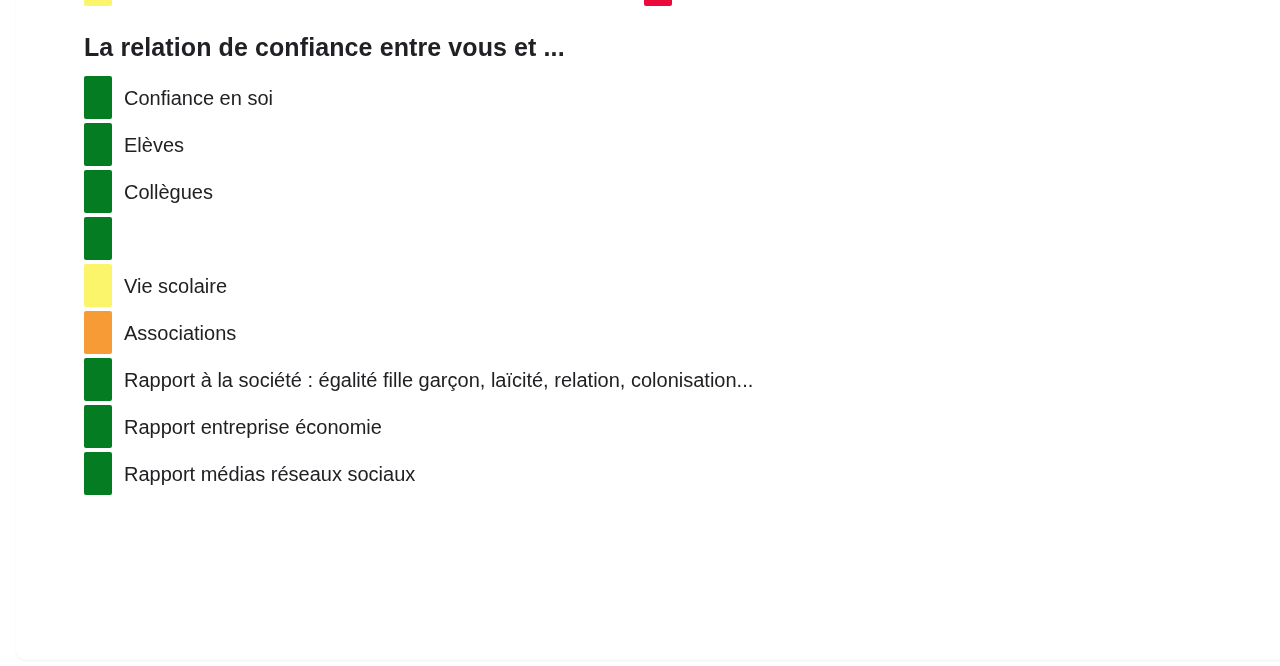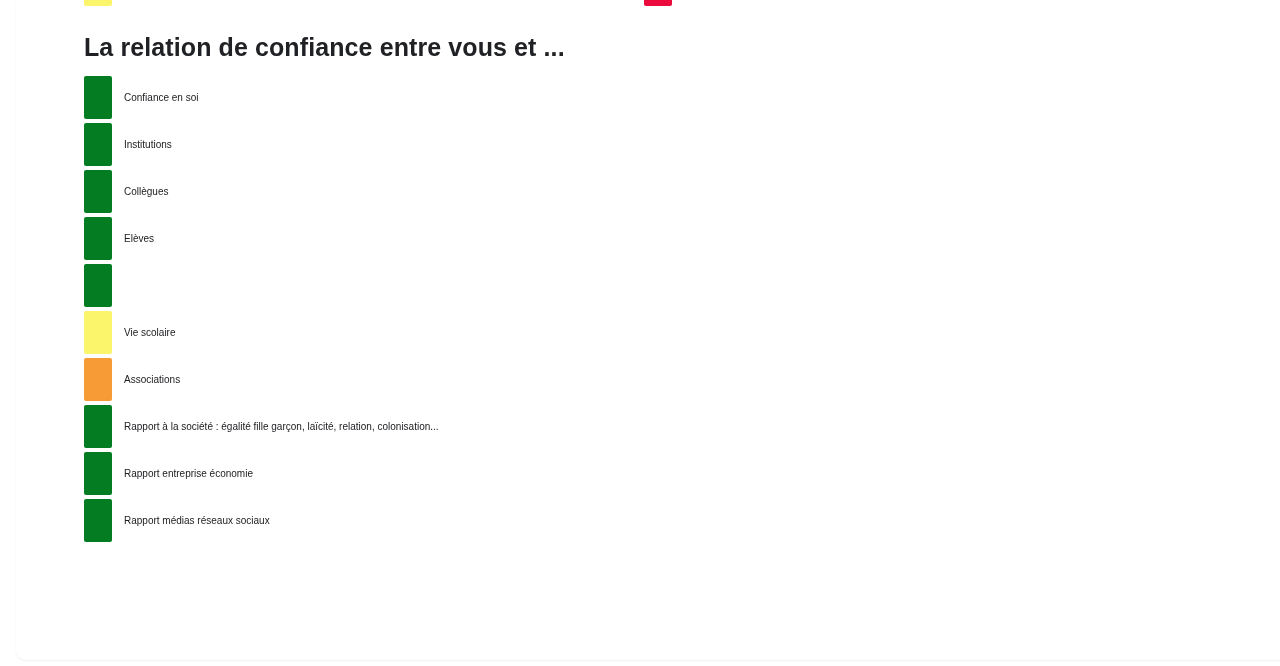--- a/index.html
+++ b/index.html
@@ -75,21 +75,21 @@
 
   .legend-swatch {
     width: 28px;
     height: 43px;
     border-radius: 2px;
     flex: 0 0 auto;
   }
 
   .legend-label {
     margin-left: 12px;
-    font-size: 10px;
+    font-size: 20px;
     line-height: 20px;
     color: #202124;
     white-space: nowrap;
   }
 </style>
 </head>
 <body>
 
 <div class="page-card">
 
@@ -100,29 +100,25 @@
 
   <div class="section-title">La relation de confiance entre vous et ...</div>
 
   <div class="legend-list">
       <div class="legend-row">
         <span class="legend-swatch" style="background: rgb(4, 125, 34);"></span>
         <span class="legend-label">Confiance en soi</span>
       </div>
       <div class="legend-row">
         <span class="legend-swatch" style="background: rgb(4, 125, 34);"></span>
-        <span class="legend-label">Institutions</span>
+        <span class="legend-label">Elèves</span>
       </div>
       <div class="legend-row">
         <span class="legend-swatch" style="background: rgb(4, 125, 34);"></span>
         <span class="legend-label">Collègues</span>
-      </div>
-      <div class="legend-row">
-        <span class="legend-swatch" style="background: rgb(4, 125, 34);"></span>
-        <span class="legend-label">Elèves</span>
       </div>
       <div class="legend-row">
         <span class="legend-swatch" style="background: rgb(4, 125, 34);"></span>
       </div>
       <div class="legend-row">
         <span class="legend-swatch" style="background: rgb(250, 245, 107);"></span>
         <span class="legend-label">Vie scolaire</span>
       </div>
       <div class="legend-row">
         <span class="legend-swatch" style="background: rgb(247, 155, 55);"></span>

